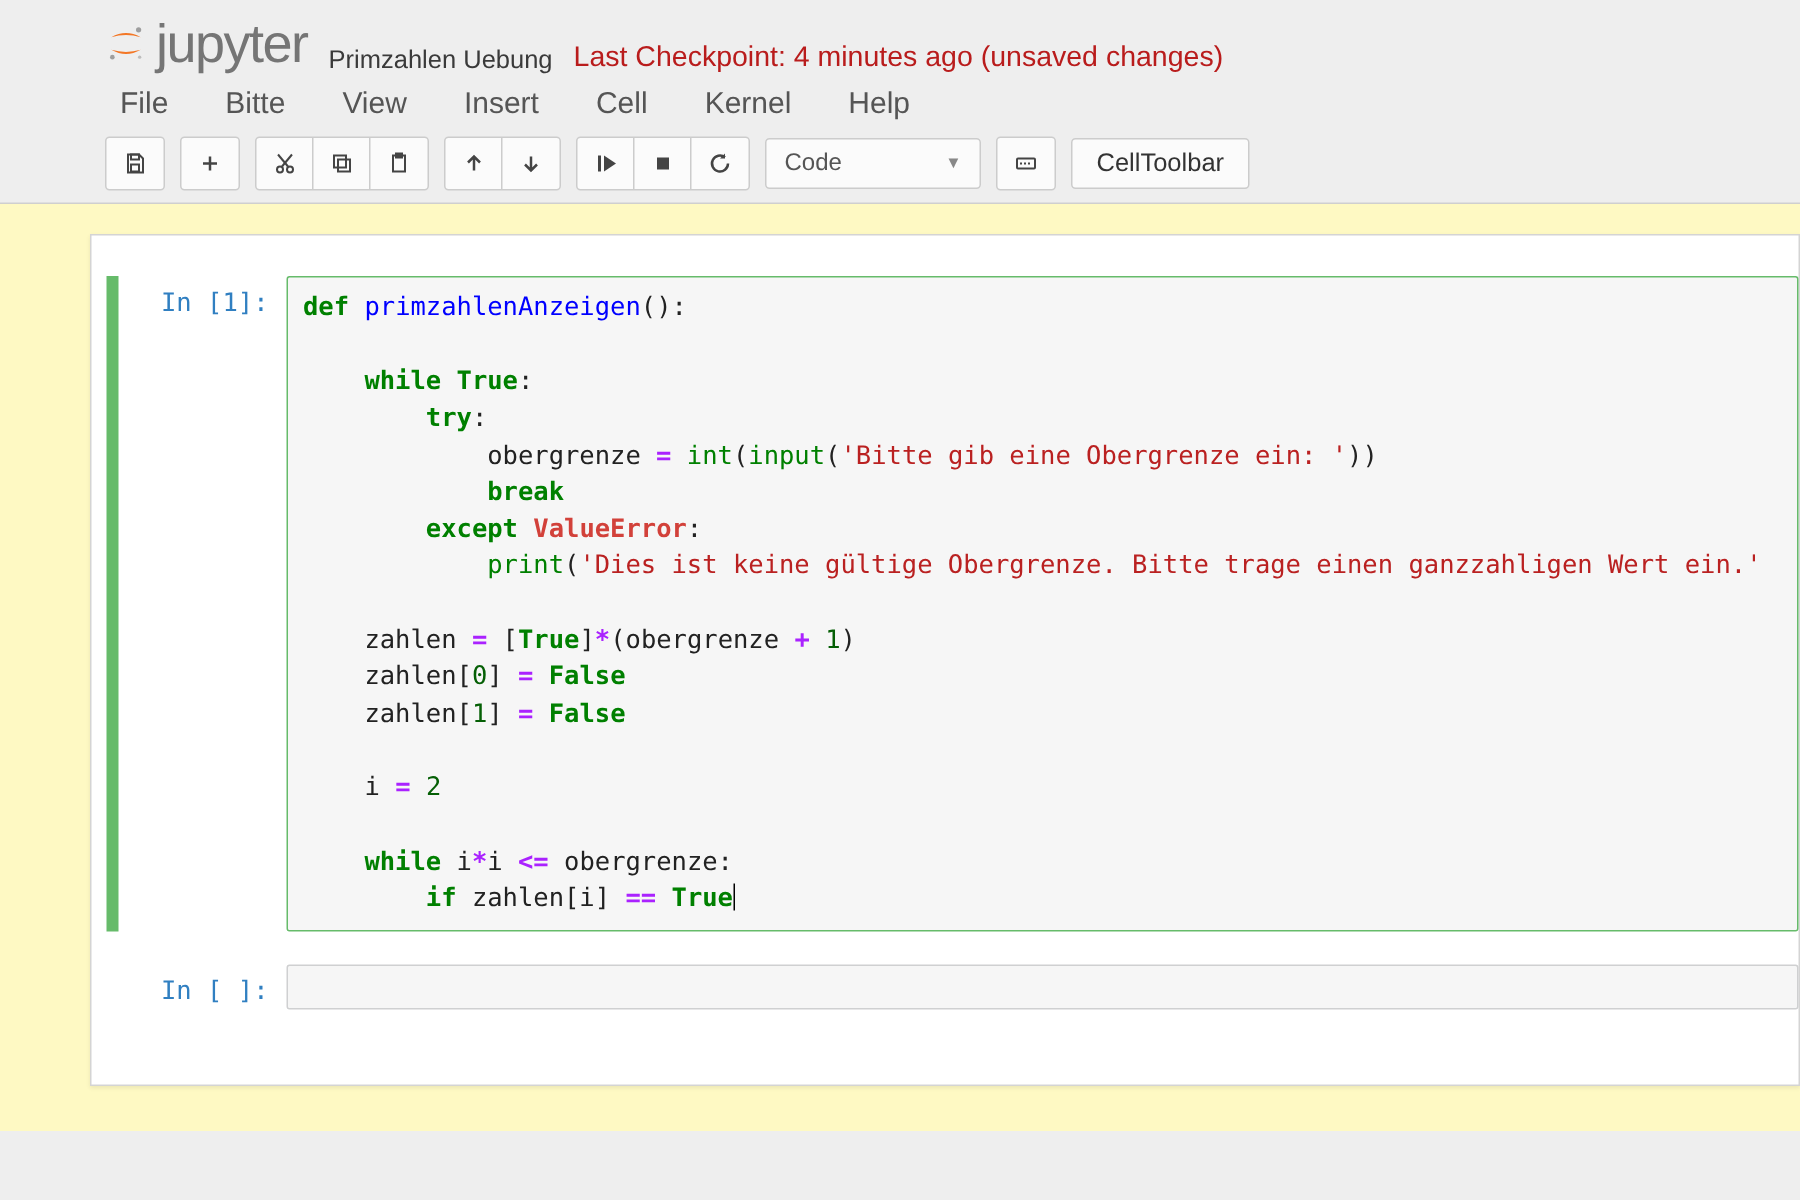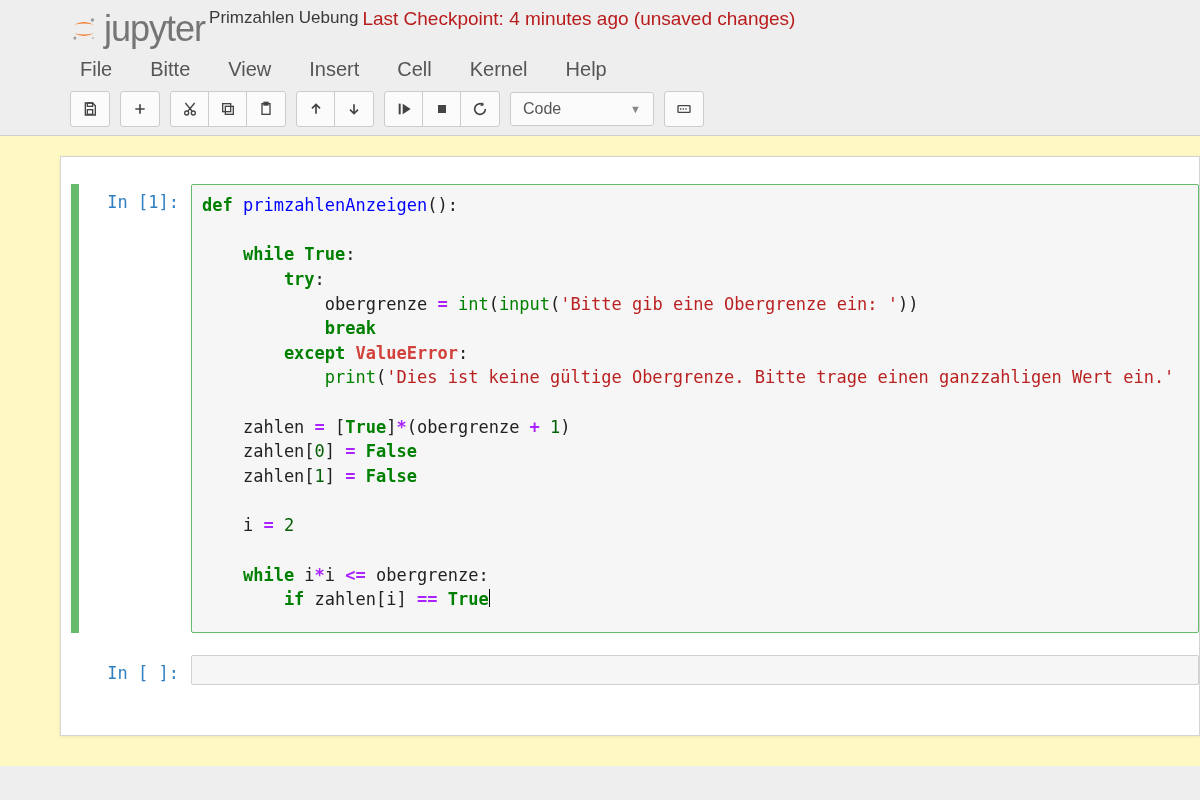--- a/index.html
+++ b/index.html
@@ -8,22 +8,22 @@
     background: #eeeeee;
     color: #333;
     font-size: 14px;
   }
   .container {
     width: 100%;
   }
   .header {
     padding: 8px 18px 4px 70px;
     display: flex;
-    align-items: flex-start;
-    gap: 4px;
+    align-items: flex-end;
+    gap: 14px;
     background: #eeeeee;
   }
   .logo {
     display: flex;
     align-items: center;
     gap: 6px;
   }
   .logo-icon {
     width: 28px; height: 28px;
     position: relative;
@@ -142,21 +142,21 @@
     font-family: "Menlo","Consolas","DejaVu Sans Mono", monospace;
     font-size: 17px;
     color: #307FC1;
     flex-shrink: 0;
   }
   .input-area {
     flex: 1;
     background: #f6f6f6;
     border: 1px solid #cfd0d1;
     border-radius: 2px;
-    padding: 8px 10px 20px 10px;
+    padding: 8px 10px 8px 10px;
     font-family: "Menlo","Consolas","DejaVu Sans Mono", monospace;
     font-size: 17px;
     line-height: 1.45;
     color: #222;
     overflow-x: hidden;
     white-space: pre;
   }
   .cell.edit .input-area { border-color: #66BB6A; }
   .kw { color: #008000; font-weight: bold; }
   .fn { color: #0000FF; }
@@ -284,20 +284,23 @@
     </div>
     <div class="btn-group">
       <div class="btn">
         <svg viewBox="0 0 24 24" fill="none" stroke="#444" stroke-width="2">
             <rect x="3" y="7" width="18" height="10" rx="1"></rect>
             <line x1="7" y1="11" x2="7" y2="13"></line>
             <line x1="11" y1="11" x2="11" y2="13"></line>
             <line x1="15" y1="11" x2="15" y2="13"></line>
           </svg>
       </div>
+    </div>
+    <div class="celltoolbar-btn">
+      <span>CellToolbar</span>
     </div>
   </div>
 
   <div class="notebook-area">
     <div class="notebook">
 
       <div class="cell edit">
         <div class="runbar"></div>
         <div class="prompt">In [1]:</div>
         <div class="input-area"><span class="kw">def</span><span class="fn"> primzahlenAnzeigen</span><span>():</span>

